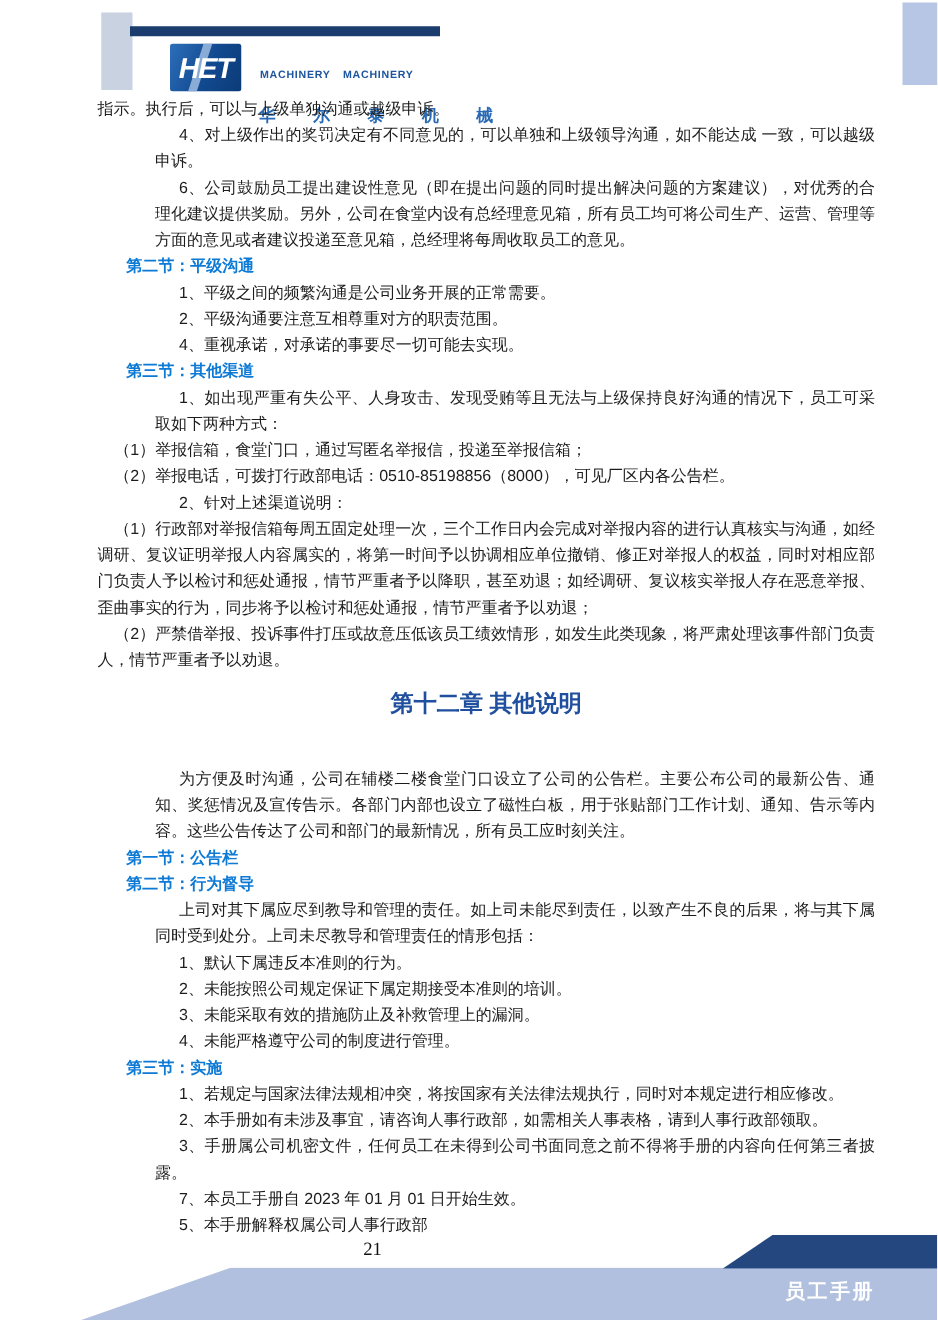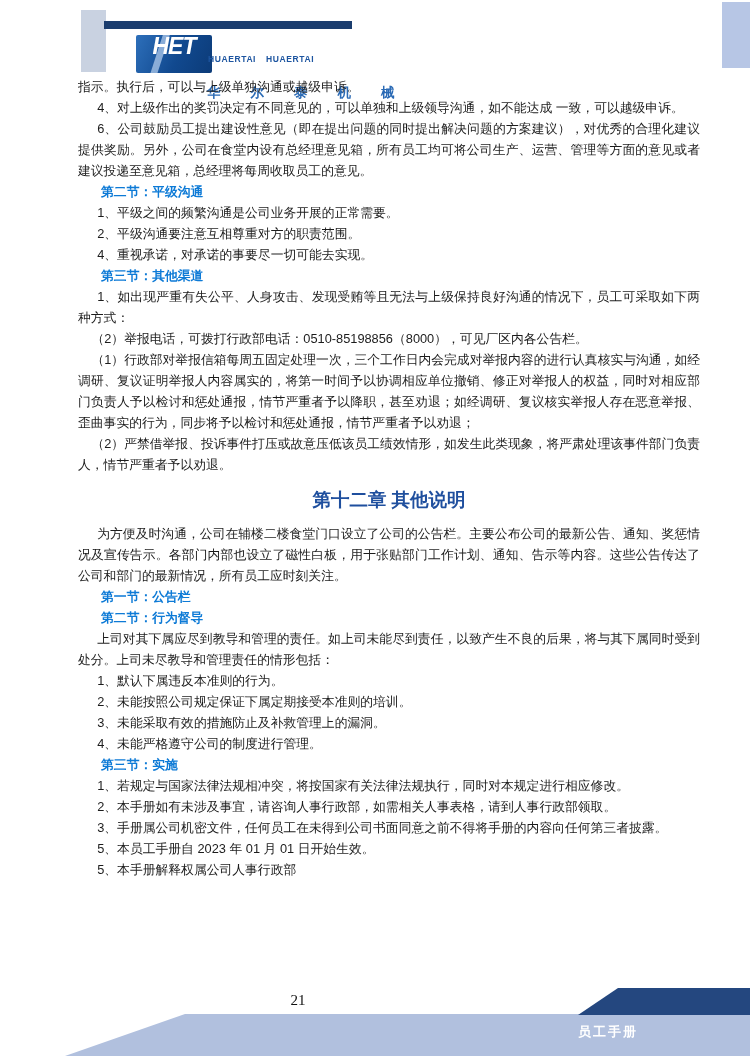--- a/index.html
+++ b/index.html
@@ -11,24 +11,24 @@
     font-family:"Liberation Sans", sans-serif;
   }
   .page { position:absolute; inset:0; background:#ffffff; }
 
   
   .deco-left  { position:absolute; left:81px;  top:10px; width:25px; height:62px; background:#c9d2e1; }
   .deco-right { position:absolute; left:722px; top:2px;  width:28px; height:66px; background:#b7c6e5; }
   .header-rule{ position:absolute; left:104px; top:21px; width:248px; height:8px; background:#1b3d6e; }
 
   .logo-box {
-    position:absolute; left:136px; top:35px; width:76px; height:38px;
+    position:absolute; left:136px; top:35px; width:57px; height:38px;
     background:linear-gradient(115deg, #2d6fba 0%, #11498f 55%, #0c3b78 100%);
     border-radius:2px;
-    display:flex; justify-content:center;
+    display:flex; align-items:center; justify-content:center;
     overflow:hidden;
   }
   .logo-slash {
     position:absolute; left:20px; top:-4px; width:7px; height:50px;
     background:#9dbce2; transform:skewX(-18deg); opacity:.85;
   }
   .het {
     position:relative;
     color:#ffffff; font-weight:bold; font-style:italic;
     font-size:23px; letter-spacing:-1px; line-height:1;
@@ -43,97 +43,99 @@
   }
 
   
   .content {
     position:absolute; left:78px; top:76px; width:622px;
     font-size:12.8px; line-height:21px; color:#1c1c1c;
     text-align:justify;
   }
   .content p { margin:0; }
   .blk.plain   { text-indent:0; }
-  .blk.item    { text-indent:1.5em; }
+  .blk.item    { text-indent:1.5em;margin-left:46px; }
   .blk.paren   { text-indent:1.05em; }
   .blk.heading { text-indent:1.8em; color:#0d7ad6; font-weight:bold; }
   .blk.chapter {
     text-indent:0; text-align:center;
     color:#1f4f9e; font-weight:bold;
     font-size:18.5px; line-height:23px;
-    margin:13px 0 12px 0;
+    margin:13px 0 38px 0;
   }
 
   
   .page-number {
     position:absolute; left:0; top:992px; width:596px;
     text-align:center; font-family:"Liberation Serif", serif;
     font-size:15px; color:#111111;
   }
   .footer-band {
     position:absolute; left:0; top:1014px; width:750px; height:42px;
     background:#b1c0de;
     clip-path:polygon(185px 0, 750px 0, 750px 42px, 65px 42px);
   }
   .footer-tab {
     position:absolute; left:578px; top:988px; width:172px; height:27px;
     background:#24477f;
     clip-path:polygon(40px 0, 172px 0, 172px 27px, 0 27px);
   }
   .footer-label {
     position:absolute; left:578px; top:1023px; width:172px;
-    text-align:left; color:#ffffff;
-    font-size:13px; letter-spacing:2px; font-weight:bold;
+    text-align:center; color:#ffffff;
+    font-size:16px; letter-spacing:2px; font-weight:bold;
   }
 </style>
 </head>
 <body>
 
 <div class="page">
 
   <header>
     <div class="deco-left"></div>
     <div class="deco-right"></div>
     <div class="header-rule"></div>
 
     <div class="logo-box">
       <span class="logo-slash"></span>
       <span class="het">HET</span>
     </div>
     <div class="company-cn">华  尔  泰  机  械</div>
-    <div class="company-en">HUAERTAI HUAERTAI</div>
+    <div class="company-en">MACHINERY MACHINERY</div>
   </header>
 
   <main class="content">
       <p class="blk plain">指示。执行后，可以与上级单独沟通或越级申诉。</p>
       <p class="blk item">4、对上级作出的奖罚决定有不同意见的，可以单独和上级领导沟通，如不能达成 一致，可以越级申诉。</p>
       <p class="blk item">6、公司鼓励员工提出建设性意见（即在提出问题的同时提出解决问题的方案建议），对优秀的合理化建议提供奖励。另外，公司在食堂内设有总经理意见箱，所有员工均可将公司生产、运营、管理等方面的意见或者建议投递至意见箱，总经理将每周收取员工的意见。</p>
       <p class="blk heading">第二节：平级沟通</p>
       <p class="blk item">1、平级之间的频繁沟通是公司业务开展的正常需要。</p>
       <p class="blk item">2、平级沟通要注意互相尊重对方的职责范围。</p>
       <p class="blk item">4、重视承诺，对承诺的事要尽一切可能去实现。</p>
       <p class="blk heading">第三节：其他渠道</p>
       <p class="blk item">1、如出现严重有失公平、人身攻击、发现受贿等且无法与上级保持良好沟通的情况下，员工可采取如下两种方式：</p>
+      <p class="blk paren">（1）举报信箱，食堂门口，通过写匿名举报信，投递至举报信箱；</p>
       <p class="blk paren">（2）举报电话，可拨打行政部电话：0510-85198856（8000），可见厂区内各公告栏。</p>
+      <p class="blk item">2、针对上述渠道说明：</p>
       <p class="blk paren">（1）行政部对举报信箱每周五固定处理一次，三个工作日内会完成对举报内容的进行认真核实与沟通，如经调研、复议证明举报人内容属实的，将第一时间予以协调相应单位撤销、修正对举报人的权益，同时对相应部门负责人予以检讨和惩处通报，情节严重者予以降职，甚至劝退；如经调研、复议核实举报人存在恶意举报、歪曲事实的行为，同步将予以检讨和惩处通报，情节严重者予以劝退；</p>
       <p class="blk paren">（2）严禁借举报、投诉事件打压或故意压低该员工绩效情形，如发生此类现象，将严肃处理该事件部门负责人，情节严重者予以劝退。</p>
       <p class="blk chapter">第十二章 其他说明</p>
       <p class="blk item">为方便及时沟通，公司在辅楼二楼食堂门口设立了公司的公告栏。主要公布公司的最新公告、通知、奖惩情况及宣传告示。各部门内部也设立了磁性白板，用于张贴部门工作计划、通知、告示等内容。这些公告传达了公司和部门的最新情况，所有员工应时刻关注。</p>
       <p class="blk heading">第一节：公告栏</p>
       <p class="blk heading">第二节：行为督导</p>
       <p class="blk item">上司对其下属应尽到教导和管理的责任。如上司未能尽到责任，以致产生不良的后果，将与其下属同时受到处分。上司未尽教导和管理责任的情形包括：</p>
       <p class="blk item">1、默认下属违反本准则的行为。</p>
       <p class="blk item">2、未能按照公司规定保证下属定期接受本准则的培训。</p>
       <p class="blk item">3、未能采取有效的措施防止及补救管理上的漏洞。</p>
       <p class="blk item">4、未能严格遵守公司的制度进行管理。</p>
       <p class="blk heading">第三节：实施</p>
       <p class="blk item">1、若规定与国家法律法规相冲突，将按国家有关法律法规执行，同时对本规定进行相应修改。</p>
       <p class="blk item">2、本手册如有未涉及事宜，请咨询人事行政部，如需相关人事表格，请到人事行政部领取。</p>
       <p class="blk item">3、手册属公司机密文件，任何员工在未得到公司书面同意之前不得将手册的内容向任何第三者披露。</p>
-      <p class="blk item">5、本员工手册自 2023 年 01 月 01 日开始生效。</p>
+      <p class="blk item">7、本员工手册自 2023 年 01 月 01 日开始生效。</p>
       <p class="blk item">5、本手册解释权属公司人事行政部</p>
     </main>
 
   <div class="page-number">21</div>
 
   <footer>
     <div class="footer-band"></div>
     <div class="footer-tab"></div>
     <div class="footer-label">员工手册</div>
   </footer>

